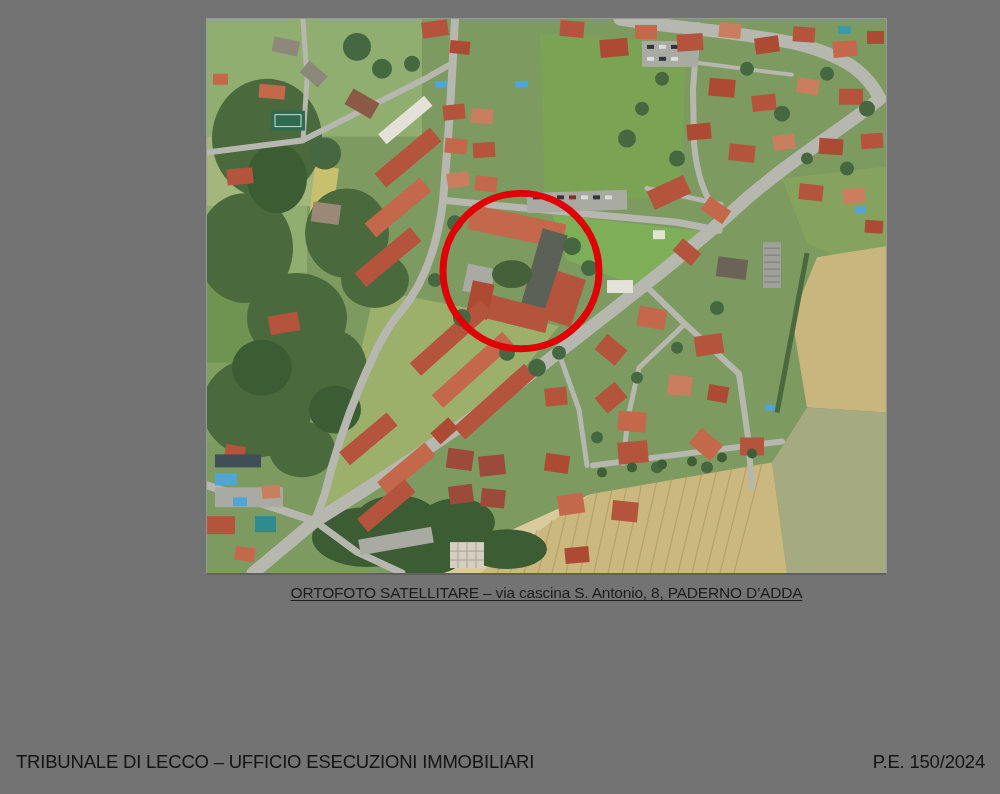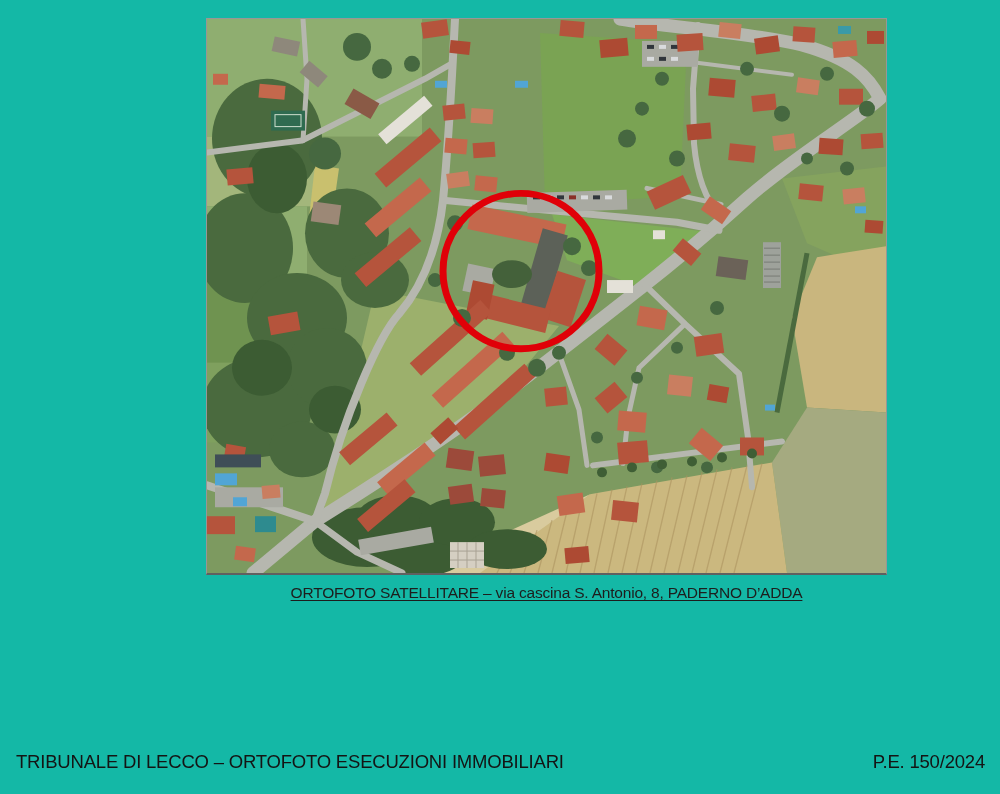--- a/index.html
+++ b/index.html
@@ -1,16 +1,16 @@
 <!DOCTYPE html>
 <html><head>
 <meta charset="utf-8">
 <style>
   html,body{margin:0;padding:0;background:#ffffff;}
-  .page{position:relative;width:1000px;height:794px;background:#14b8a6;overflow:hidden;
+  .page{position:relative;width:1000px;height:794px;background:#737373;overflow:hidden;
         font-family:"Liberation Sans", sans-serif;}
   .map-figure{position:absolute;left:206px;top:18px;width:679px;height:554px;margin:0;
         border:1px solid #979797;border-bottom:2px solid #606060;background:#7d9a60;}
   .map-figure svg{display:block;width:679px;height:554px;}
   .caption{position:absolute;left:206px;width:681px;top:584px;text-align:center;
         font-size:15.5px;letter-spacing:-0.2px;color:#1d1d1d;text-decoration:underline;
         text-underline-offset:2px;white-space:nowrap;}
   .footer{position:absolute;left:16px;right:15px;top:751px;display:flex;
         justify-content:space-between;align-items:baseline;font-size:18.5px;
         letter-spacing:-0.2px;color:#141414;white-space:nowrap;}
@@ -259,17 +259,17 @@
         <rect x="631" y="7" width="13" height="8" fill="#3a9aa8"></rect>
       </g>
 
       <circle cx="314" cy="253" r="78" fill="none" stroke="#e00008" stroke-width="7"></circle>
     </svg>
   </figure>
 
   <div class="caption">ORTOFOTO SATELLITARE – via cascina S. Antonio, 8, PADERNO D’ADDA</div>
 
   <div class="footer">
-    <span>TRIBUNALE DI LECCO – ORTOFOTO ESECUZIONI IMMOBILIARI</span>
+    <span>TRIBUNALE DI LECCO – UFFICIO ESECUZIONI IMMOBILIARI</span>
     <span>P.E. 150/2024</span>
   </div>
 
 </div>
 
 </body></html>

